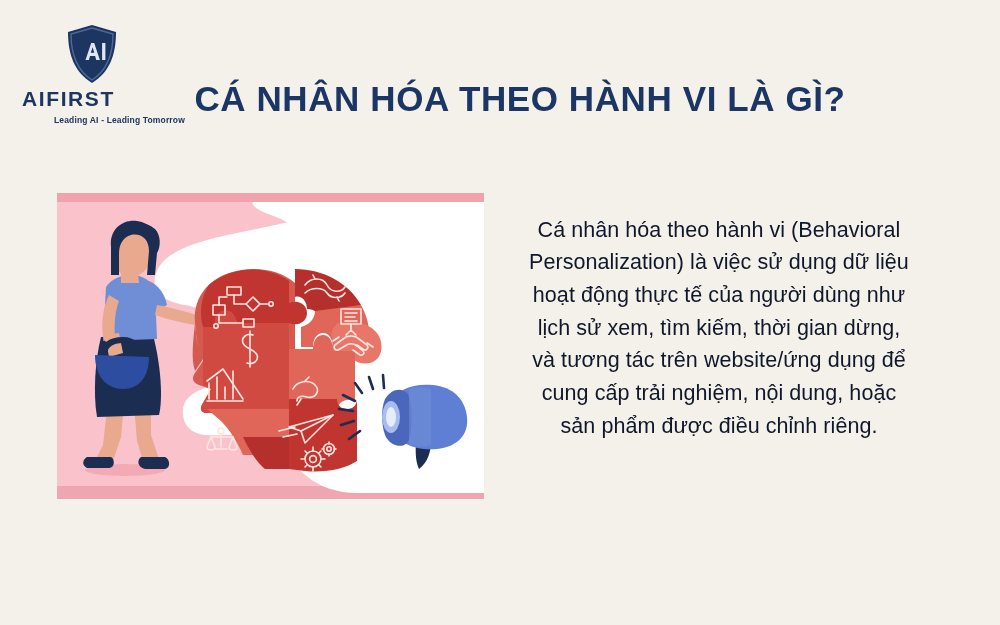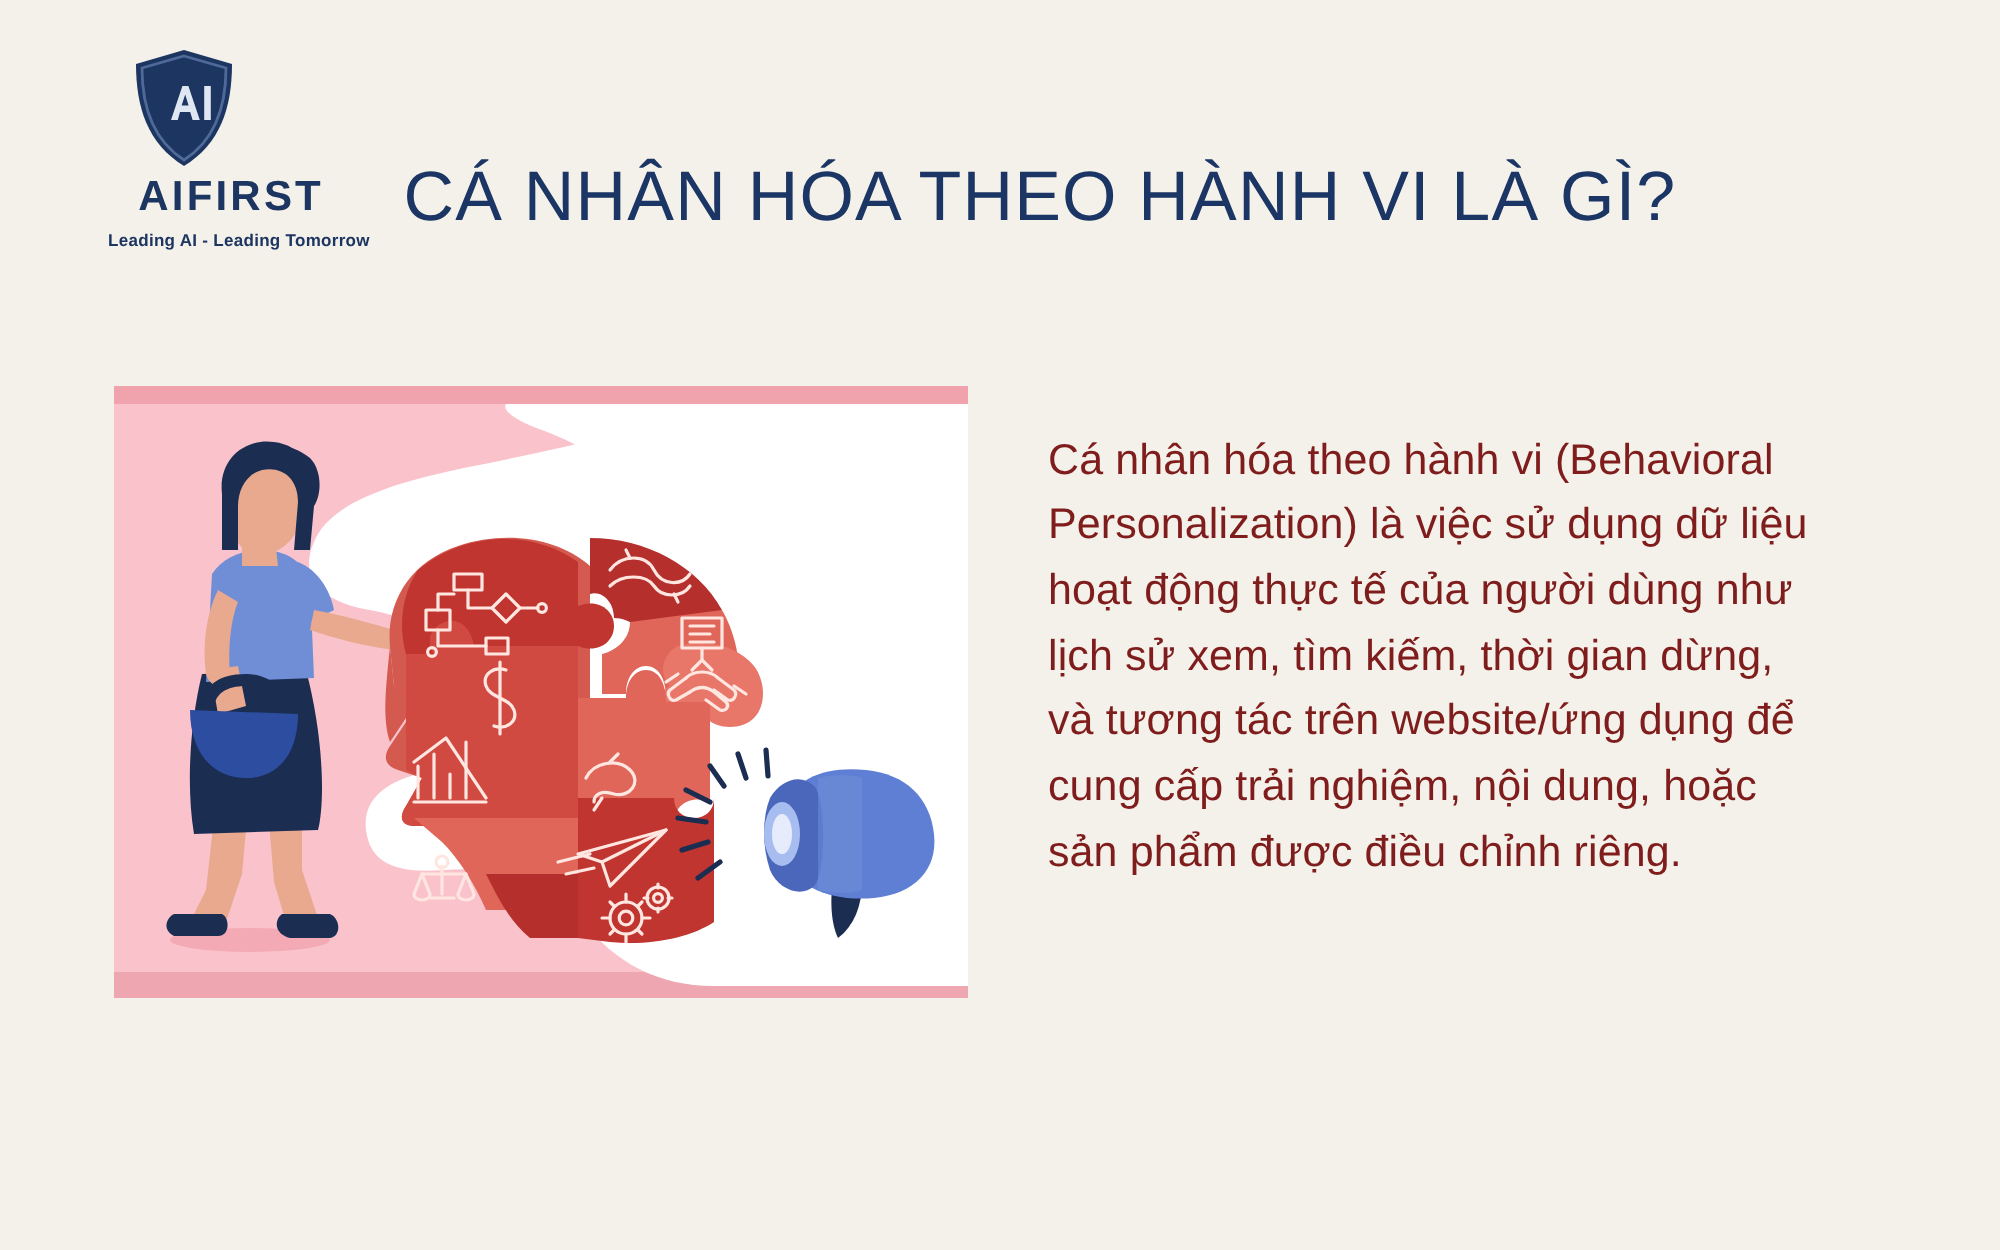--- a/index.html
+++ b/index.html
@@ -19,21 +19,21 @@
     background: #f4f1ea;
     overflow: hidden;
   }
 
   
   #logo-block {
     position: absolute;
     left: 22px;
     top: 24px;
     width: 140px;
-    text-align: right;
+    text-align: left;
   }
   #shield-icon {
     width: 52px;
     height: 60px;
     margin: 0 auto;
     display: block;
   }
   #logo-wordmark {
     margin-top: 4px;
     font-family: "Liberation Sans", sans-serif;
@@ -57,21 +57,21 @@
 
   
   #page-title {
     position: absolute;
     left: 170px;
     top: 56px;
     width: 700px;
     text-align: center;
     font-family: "Liberation Sans", sans-serif;
     font-size: 35px;
-    font-weight: 400;
+    font-weight: 700;
     letter-spacing: 0.6px;
     color: #1b3564;
     line-height: 1.12;
     white-space: nowrap;
   }
 
   
   #illustration {
     position: absolute;
     left: 57px;
@@ -89,24 +89,24 @@
 
   
   #body-text {
     position: absolute;
     left: 524px;
     top: 192px;
     width: 390px;
     font-family: "Liberation Sans", sans-serif;
     font-size: 21.5px;
     font-weight: 400;
-    color: #7f1d1d;
+    color: #0f172a;
     line-height: 1.52;
     letter-spacing: 0.05px;
-    text-align: left;
+    text-align: center;
   }
 </style>
 </head>
 <body>
 
 <div id="slide">
 
   <div id="logo-block">
     <svg id="shield-icon" viewBox="0 0 52 60">
       <path d="M26 1 L50 8 C50 30 44 48 26 59 C8 48 2 30 2 8 Z" fill="#1d3561"></path>

